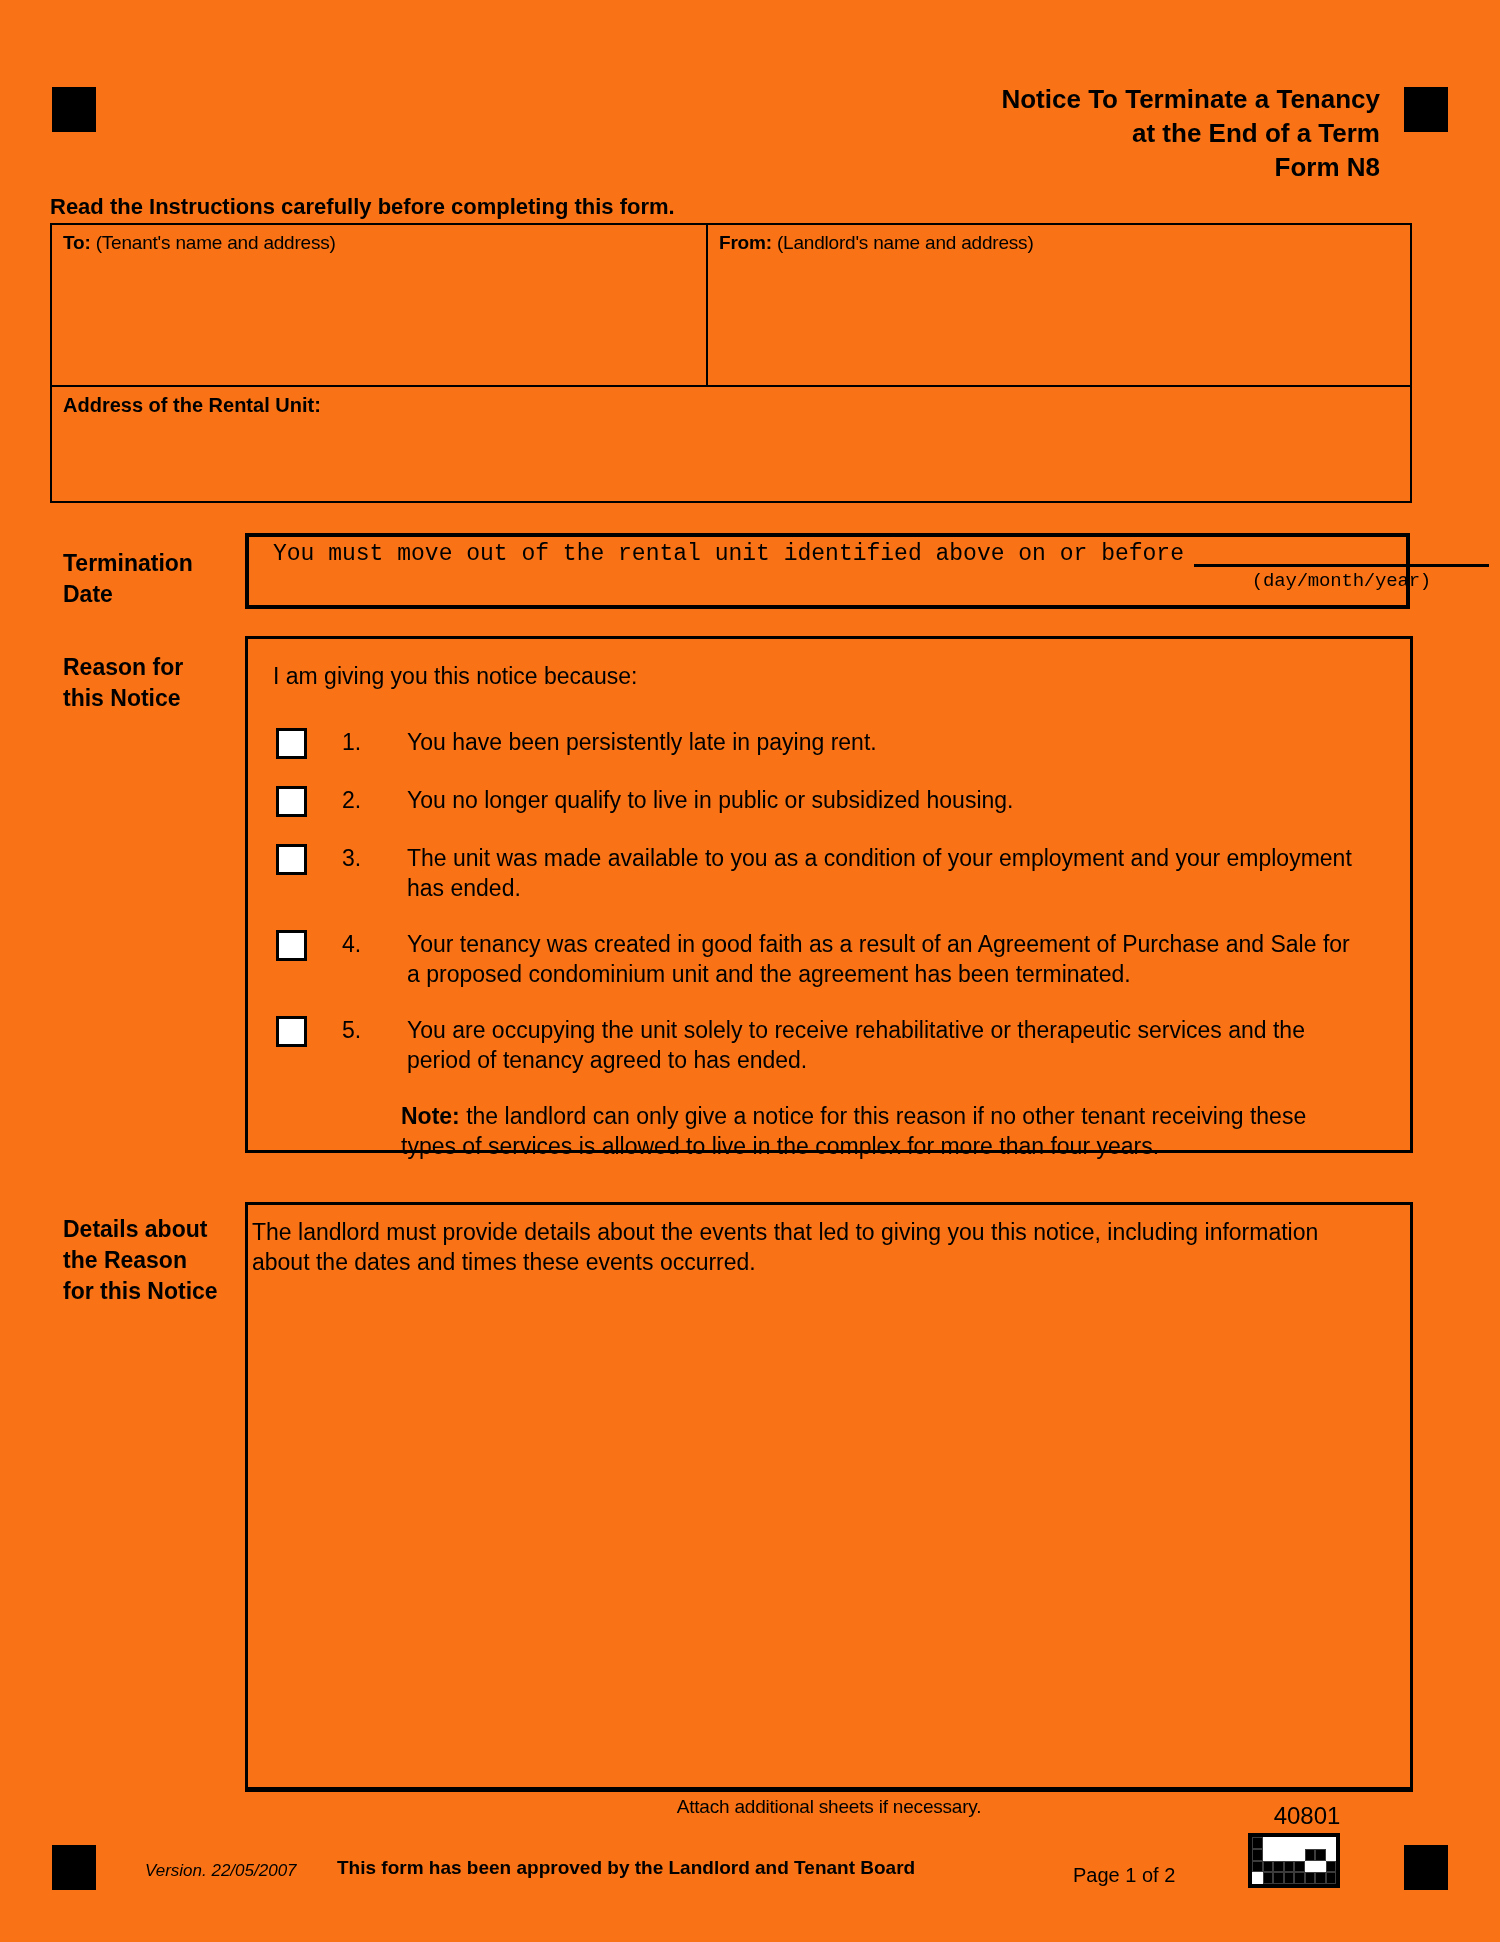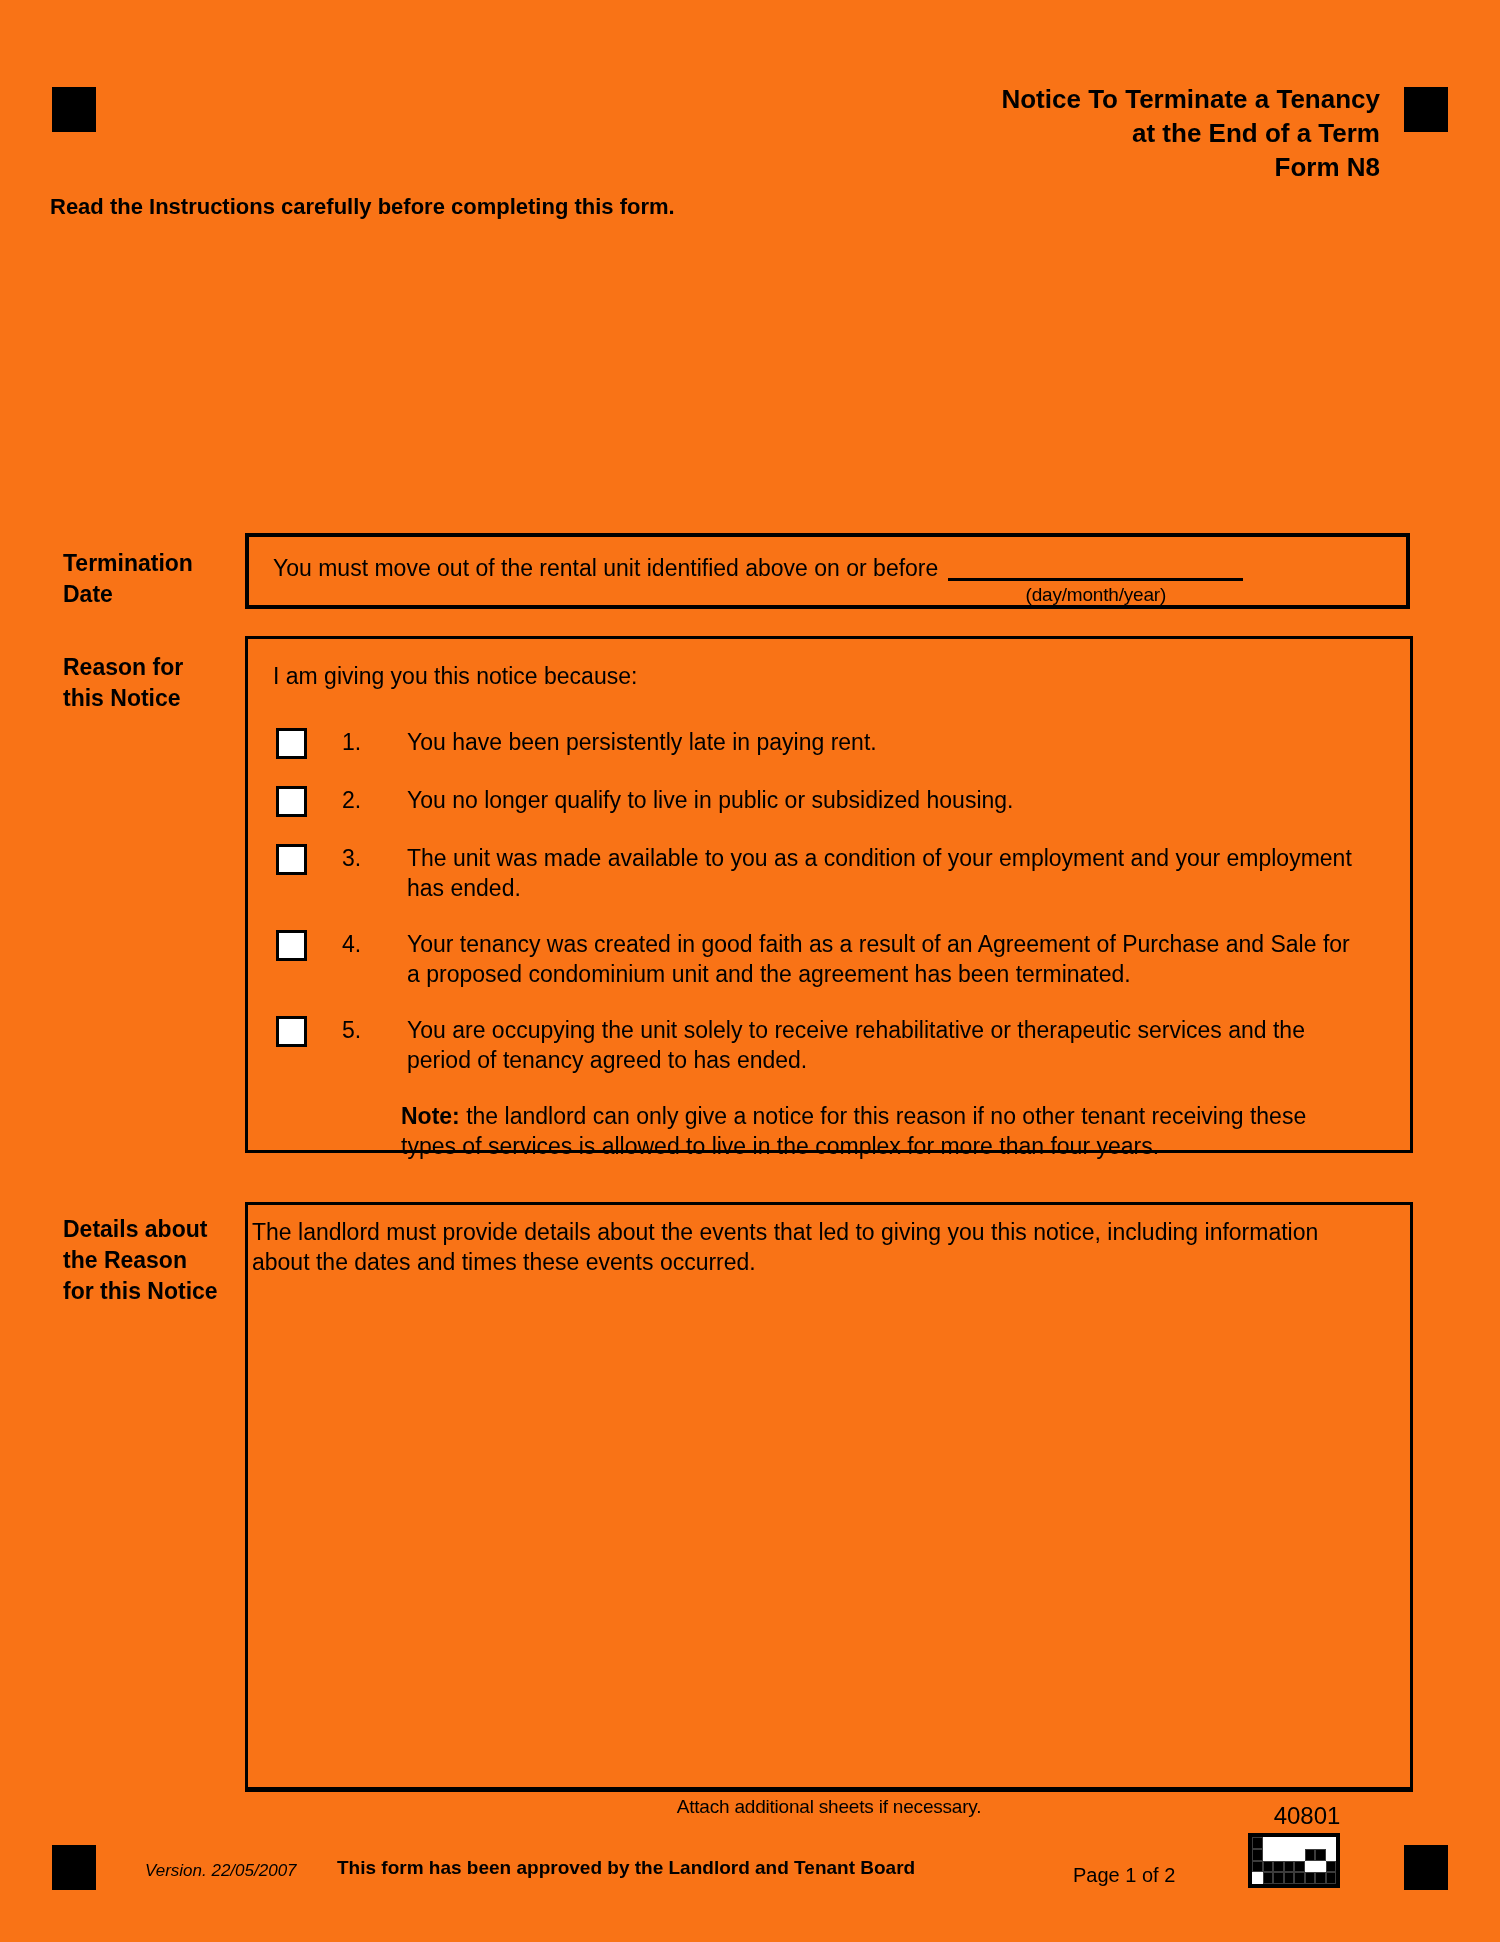--- a/index.html
+++ b/index.html
@@ -26,21 +26,21 @@
   .cell-addr{grid-column:1 / span 2;font-size:20px;font-weight:bold;letter-spacing:0;}
   .blab{font-weight:bold;}
   .hint{font-weight:normal;}
   .fill{display:inline-block;min-width:40px;}
   
   .seclab{position:absolute;left:63px;font-size:23px;font-weight:bold;line-height:31px;white-space:pre-line;}
   
   .termbox{
     position:absolute;left:245px;top:533px;width:1165px;height:76px;
     border:4px solid #000;box-sizing:border-box;
-    padding:18px 0 0 24px;font-size:23px;display:flex;align-items:flex-start;
+    padding:4px 0 0 24px;font-size:23px;display:flex;align-items:flex-start;font-family:Liberation Mono, monospace;
   }
   .term-sentence{white-space:nowrap;}
   .date-slot{display:inline-block;width:295px;margin-left:10px;flex:none;}
   .date-line{display:block;height:23px;border-bottom:3px solid #000;cursor:text;}
   .date-hint{display:block;text-align:center;font-size:19px;padding-top:3px;letter-spacing:-0.2px;}
   
   .reasonbox{
     position:absolute;left:245px;top:636px;width:1168px;height:517px;
     border:3px solid #000;box-sizing:border-box;padding:22px 0 0 0;font-size:23px;line-height:30px;
   }
@@ -80,20 +80,36 @@
   <div class="sq" style="left:1404px;top:87px;"></div>
   <div class="sq" style="left:52px;top:1845px;"></div>
   <div class="sq" style="left:1404px;top:1845px;"></div>
 
   <div class="title">Notice To Terminate a Tenancy
 at the End of a Term
 Form N8</div>
 
   <div class="readline">Read the Instructions carefully before completing this form.</div>
 
+  <div class="tofrom">
+    <div class="cell cell-to">
+      <span class="blab">To:</span>
+      <span class="hint">(Tenant's name and address)</span>
+      <span class="fill"></span>
+    </div>
+    <div class="cell cell-from">
+      <span class="blab">From:</span>
+      <span class="hint">(Landlord's name and address)</span>
+      <span class="fill"></span>
+    </div>
+    <div class="cell cell-addr">
+      <span>Address of the Rental Unit:</span>
+      <span class="fill hint"></span>
+    </div>
+  </div>
 
   <div class="seclab" style="top:548px;">Termination
 Date</div>
   <div class="termbox">
     <span class="term-sentence">You must move out of the rental unit identified above on or before</span>
     <span class="date-slot">
       <span class="date-line"></span>
       <span class="date-hint">(day/month/year)</span>
     </span>
   </div>

